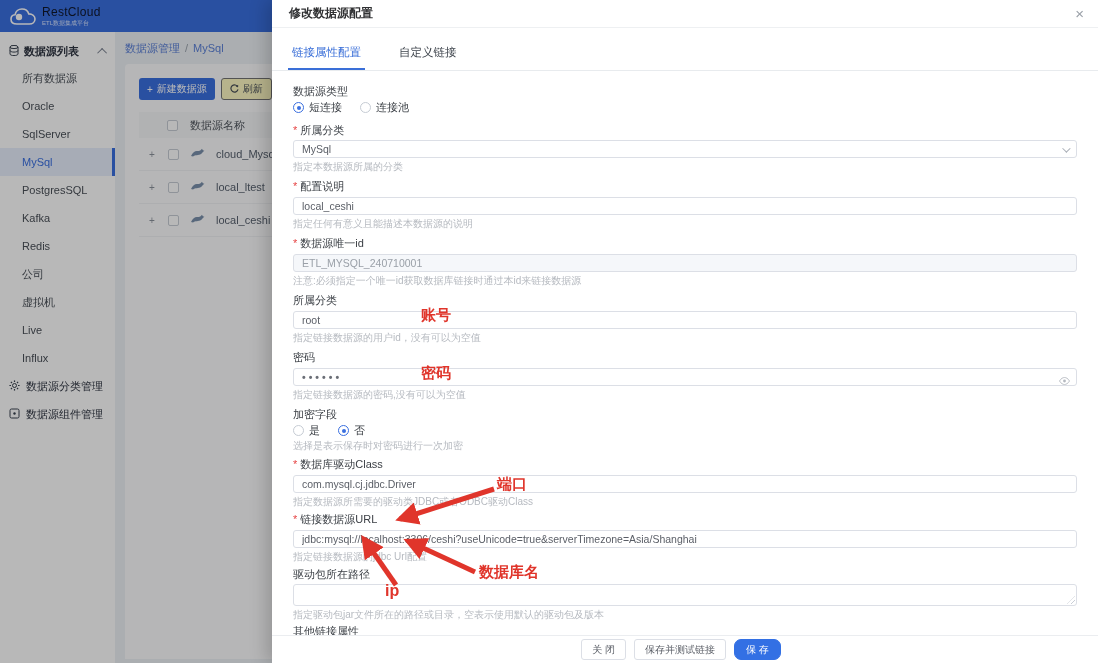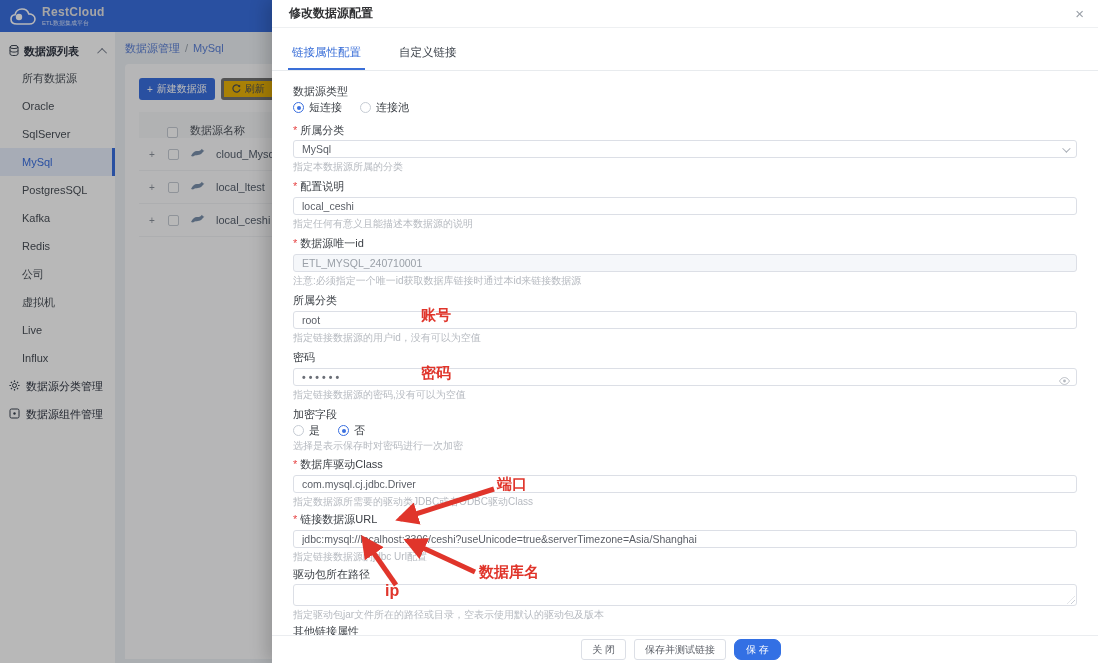--- a/index.html
+++ b/index.html
@@ -5,39 +5,39 @@
   * { box-sizing: border-box; margin: 0; padding: 0; }
   html,body { width:1098px; height:663px; overflow:hidden;
     font-family:"Liberation Sans", sans-serif; background:#fff; }
   .app { position:relative; width:1098px; height:663px; }
 
   
   .back-region { position:absolute; left:0; top:0; width:272px; height:663px; overflow:hidden; background:#eef1f5; }
   .topbar { height:32px; background:#3a6fe0; display:flex; align-items:center; padding-left:10px; }
   .logo { display:flex; align-items:center; gap:6px; }
   .logo svg { display:block; }
-  .logo-title { color:#e5e5e5; font-size:12px; font-weight:bold; line-height:12px; letter-spacing:.3px; }
+  .logo-title { color:#0f172a; font-size:12px; font-weight:normal; line-height:12px; letter-spacing:.3px; }
   .logo-sub { color:#d9e6ff; font-size:6px; line-height:8px; margin-top:1px; }
   .below { display:flex; height:631px; }
   .sidebar { width:115px; background:#fff; padding-top:6px; flex:none; }
   .side-section { height:26px; display:flex; align-items:center; gap:5px; padding:0 8px 0 9px; font-size:11px; font-weight:bold; color:#2f3542; }
   .side-chevron { margin-left:auto; width:7px; height:7px; border-left:1.5px solid #7a8290; border-top:1.5px solid #7a8290; transform:rotate(45deg) translateY(2px); }
   .side-item { height:28px; display:flex; align-items:center; padding-left:22px; font-size:11px; color:#4a5058; cursor:pointer; }
   .side-item.active { background:#e8effd; color:#3a6fe0; box-shadow:inset -3px 0 0 #3a6fe0; }
   .side-manage { height:28px; display:flex; align-items:center; gap:6px; padding-left:9px; font-size:11px; color:#2f3542; }
   .main { flex:1; padding:8px 0 0 10px; }
   .crumbs { display:flex; gap:5px; font-size:11px; height:16px; align-items:center; }
   .crumb { color:#5c82d8; }
   .crumb-sep { color:#9aa3ad; }
   .crumb-cur { color:#5c82d8; }
   .card { margin-top:8px; background:#fdfdfe; border-radius:4px 0 0 0; height:595px; padding:14px 0 0 14px; width:162px; }
   .toolbar { display:flex; gap:6px; }
   .btn-primary-sm { height:22px; background:#3a6fe0; color:#fff; border:none; border-radius:3px; font-size:10px; padding:0 8px; display:flex; align-items:center; gap:4px; white-space:nowrap; }
-  .btn-plain-sm { height:22px; background:#eab308; color:#4a5058; border:3px solid #737373; border-radius:3px; font-size:10px; padding:0 8px; display:flex; align-items:center; gap:4px; white-space:nowrap;font-family:Liberation Serif, serif; }
-  .thead { margin-top:12px; height:26px; background:#f6f7f9; display:flex; align-items:flex-end; padding-left:28px; gap:12px; font-size:11px; color:#50565e; }
+  .btn-plain-sm { height:22px; background:#fef9c3; color:#4a5058; border:1px solid #737373; border-radius:3px; font-size:10px; padding:0 8px; display:flex; align-items:center; gap:4px; white-space:nowrap;font-family:Liberation Serif, serif; }
+  .thead { margin-top:12px; height:26px; background:#f6f7f9; display:flex; align-items:center; padding-left:28px; gap:12px; font-size:11px; color:#50565e; }
   .trow { height:33px; display:flex; align-items:center; padding-left:10px; gap:11px; border-bottom:1px solid #f0f1f4; font-size:11px; color:#57606e; }
   .expander { color:#8b929c; font-size:10px; width:8px; }
   .cbox { width:11px; height:11px; border:1px solid #c6ccd4; border-radius:2px; background:#fff; flex:none; }
   .dim { position:absolute; inset:0; background:rgba(0,0,0,.28); z-index:5; }
 
   
   .modal { position:absolute; left:272px; top:0; width:826px; height:663px; background:#fff; z-index:10; box-shadow:-6px 0 16px rgba(0,0,0,.18); }
   .m-head { height:28px; display:flex; align-items:center; padding:0 14px 0 17px; border-bottom:1px solid #eef0f2; }
   .m-title { font-size:12px; font-weight:600; color:#303133; }
   .m-close { margin-left:auto; font-size:15px; color:#9aa0a8; cursor:pointer; line-height:15px; }

